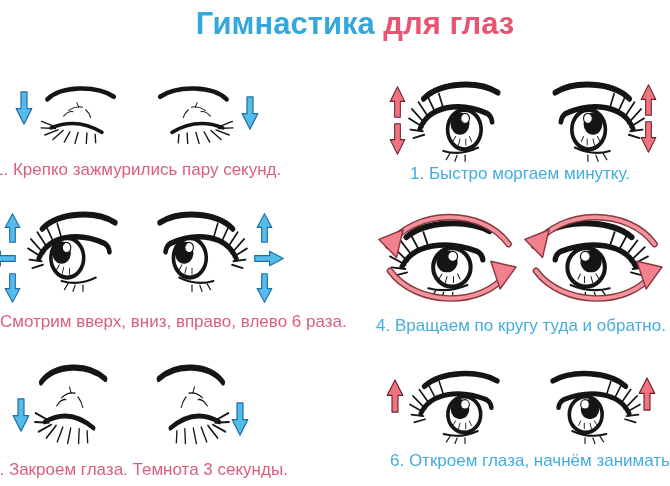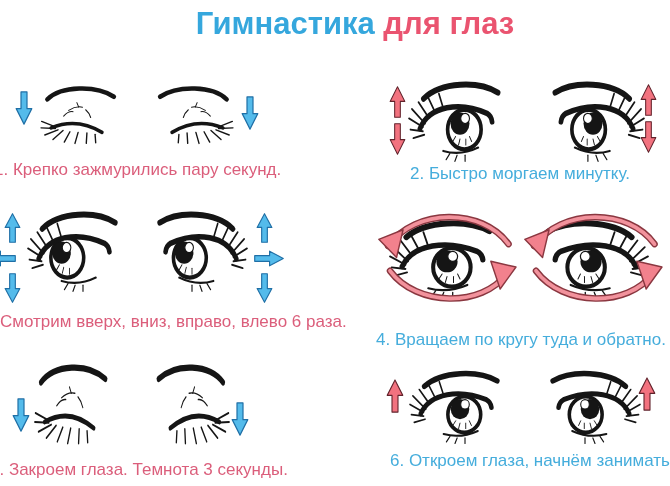--- a/index.html
+++ b/index.html
@@ -147,21 +147,21 @@
   <svg class="el mir" style="left:172px;top:15px" width="102" height="90" viewBox="0 0 140 105" preserveAspectRatio="none">
       <use href="#eye-open"></use>
     </svg>
   <svg class="el ap" style="left:270px;top:25px" width="17" height="34" viewBox="0 0 30 56" preserveAspectRatio="none">
       <use href="#arrow-up"></use>
     </svg>
   <svg class="el ap rot180" style="left:270px;top:62px" width="17" height="34" viewBox="0 0 30 56" preserveAspectRatio="none">
       <use href="#arrow-up"></use>
     </svg>
 </div>
-<div class="cap cblue ctr" style="left:370px;top:164px;width:300px">2. Быстро моргаем минутку.</div>
+<div class="cap cblue ctr" style="left:370px;top:164px;width:300px">1. Быстро моргаем минутку.</div>
 
 <div class="panel" style="left:0;top:198px;width:340px;height:112px">
   <svg class="el ab" style="left:4px;top:14px" width="17" height="32" viewBox="0 0 30 56" preserveAspectRatio="none">
       <use href="#arrow-up"></use>
     </svg>
   <svg class="el ab mir" style="left:-15px;top:52px" width="32" height="17" viewBox="0 0 56 30" preserveAspectRatio="none">
       <use href="#arrow-right"></use>
     </svg>
   <svg class="el ab rot180" style="left:4px;top:74px" width="17" height="32" viewBox="0 0 30 56" preserveAspectRatio="none">
       <use href="#arrow-up"></use>
@@ -195,21 +195,21 @@
   </div>
   <div class="el" style="left:150px;top:2px;width:140px;height:110px">
     <svg class="el mir" style="left:12px;top:10px" width="114" height="88" viewBox="0 0 140 105" preserveAspectRatio="none">
         <use href="#eye-open"></use>
       </svg>
     <svg class="el" style="left:0;top:0" width="140" height="110" viewBox="0 0 150 115" preserveAspectRatio="none">
         <use href="#rot-arrows"></use>
       </svg>
   </div>
 </div>
-<div class="cap cblue ctr" style="left:372px;top:330px;width:298px">4. Вращаем по кругу туда и обратно.</div>
+<div class="cap cblue ctr" style="left:372px;top:316px;width:298px">4. Вращаем по кругу туда и обратно.</div>
 
 <div class="panel" style="left:0;top:348px;width:335px;height:102px">
   <svg class="el ab rot180" style="left:12px;top:49px" width="18" height="36" viewBox="0 0 30 56" preserveAspectRatio="none">
       <use href="#arrow-up"></use>
     </svg>
   <svg class="el" style="left:30px;top:5px" width="85" height="94" viewBox="0 0 140 105" preserveAspectRatio="none">
       <use href="#eye-closed"></use>
     </svg>
   <svg class="el mir" style="left:149px;top:5px" width="85" height="94" viewBox="0 0 140 105" preserveAspectRatio="none">
       <use href="#eye-closed"></use>

